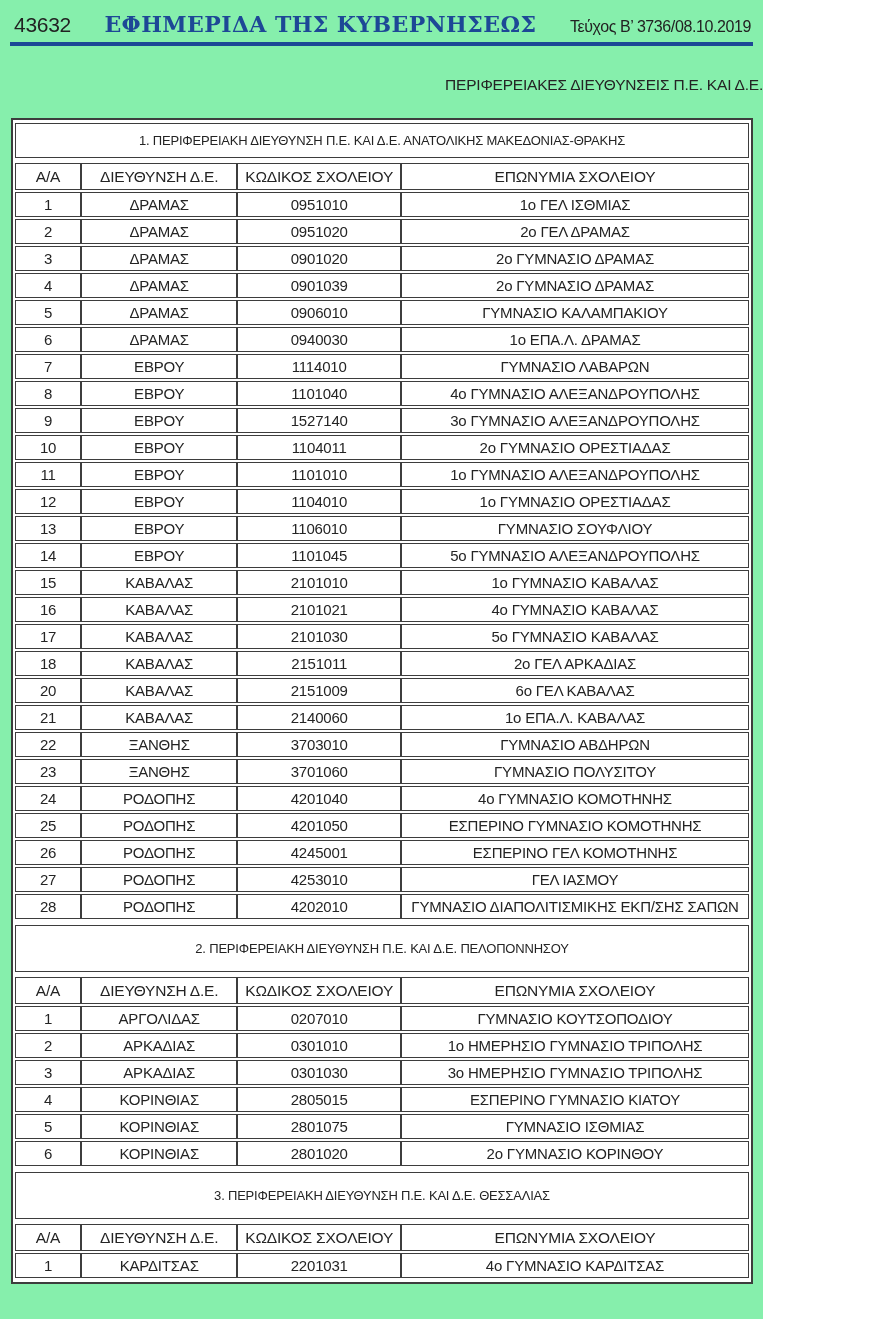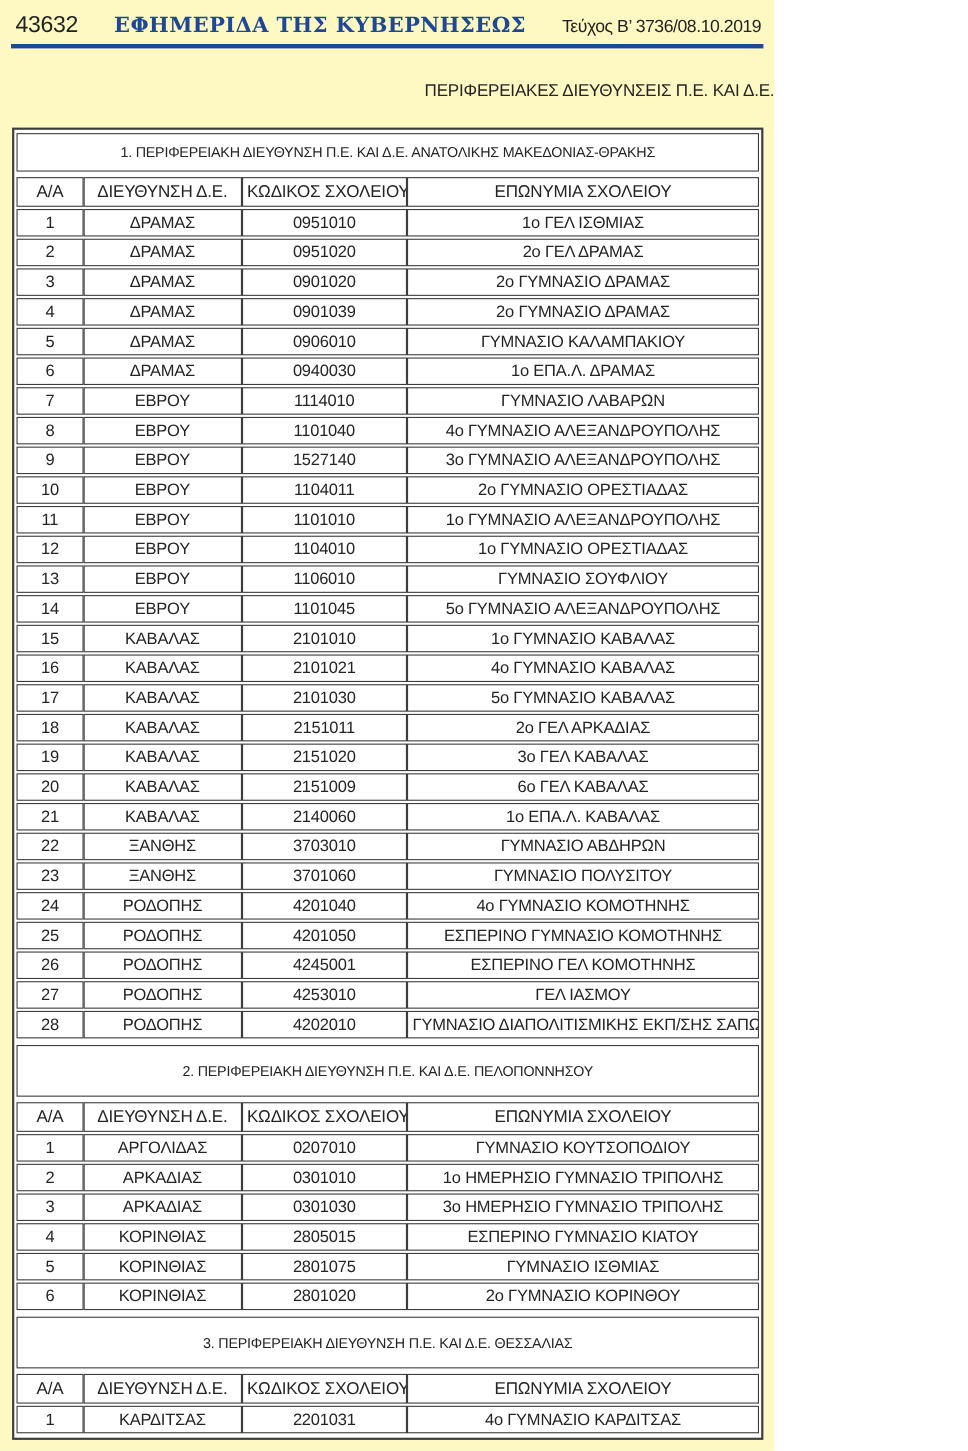--- a/index.html
+++ b/index.html
@@ -3,31 +3,31 @@
 <meta charset="utf-8">
 <style>
   * { margin:0; padding:0; box-sizing:border-box; }
   html,body { background:#ffffff; }
   body {
     width:880px; height:1319px; overflow:hidden;
     font-family:"Liberation Sans", sans-serif;
     color:#1f1f1f;
     position:relative;
   }
-  .page { width:704px; height:1319px; background:#fef9c3; }
+  .page { width:763px; height:1319px; background:#86efac; }
 
   
   .masthead {
     display:flex; align-items:baseline; justify-content:space-between;
     padding:11px 12px 0 14px;
   }
   .page-number { font-size:21px; letter-spacing:-0.3px; color:#222; }
   .gazette-title {
     font-family:"DejaVu Serif", serif;
-    font-weight:bold; font-size:19px; letter-spacing:0.4px;
+    font-weight:bold; font-size:22px; letter-spacing:0.4px;
     color:#1d4896;
   }
   .issue-info { font-size:16px; letter-spacing:-0.4px; color:#222; }
   .blue-rule { height:3.5px; background:#1d4896; margin:5px 10px 0 10px; }
 
   
   .doc-title {
     margin:30px 0 0 48px;
     font-size:15.5px; letter-spacing:-0.2px; color:#242424;text-align:right;
   }
@@ -205,26 +205,20 @@
               <td>17</td>
               <td>ΚΑΒΑΛΑΣ</td>
               <td>2101030</td>
               <td>5ο ΓΥΜΝΑΣΙΟ ΚΑΒΑΛΑΣ</td>
             </tr>
             <tr>
               <td>18</td>
               <td>ΚΑΒΑΛΑΣ</td>
               <td>2151011</td>
               <td>2ο ΓΕΛ ΑΡΚΑΔΙΑΣ</td>
-            </tr>
-            <tr>
-              <td>19</td>
-              <td>ΚΑΒΑΛΑΣ</td>
-              <td>2151020</td>
-              <td>3ο ΓΕΛ ΚΑΒΑΛΑΣ</td>
             </tr>
             <tr>
               <td>20</td>
               <td>ΚΑΒΑΛΑΣ</td>
               <td>2151009</td>
               <td>6ο ΓΕΛ ΚΑΒΑΛΑΣ</td>
             </tr>
             <tr>
               <td>21</td>
               <td>ΚΑΒΑΛΑΣ</td>

